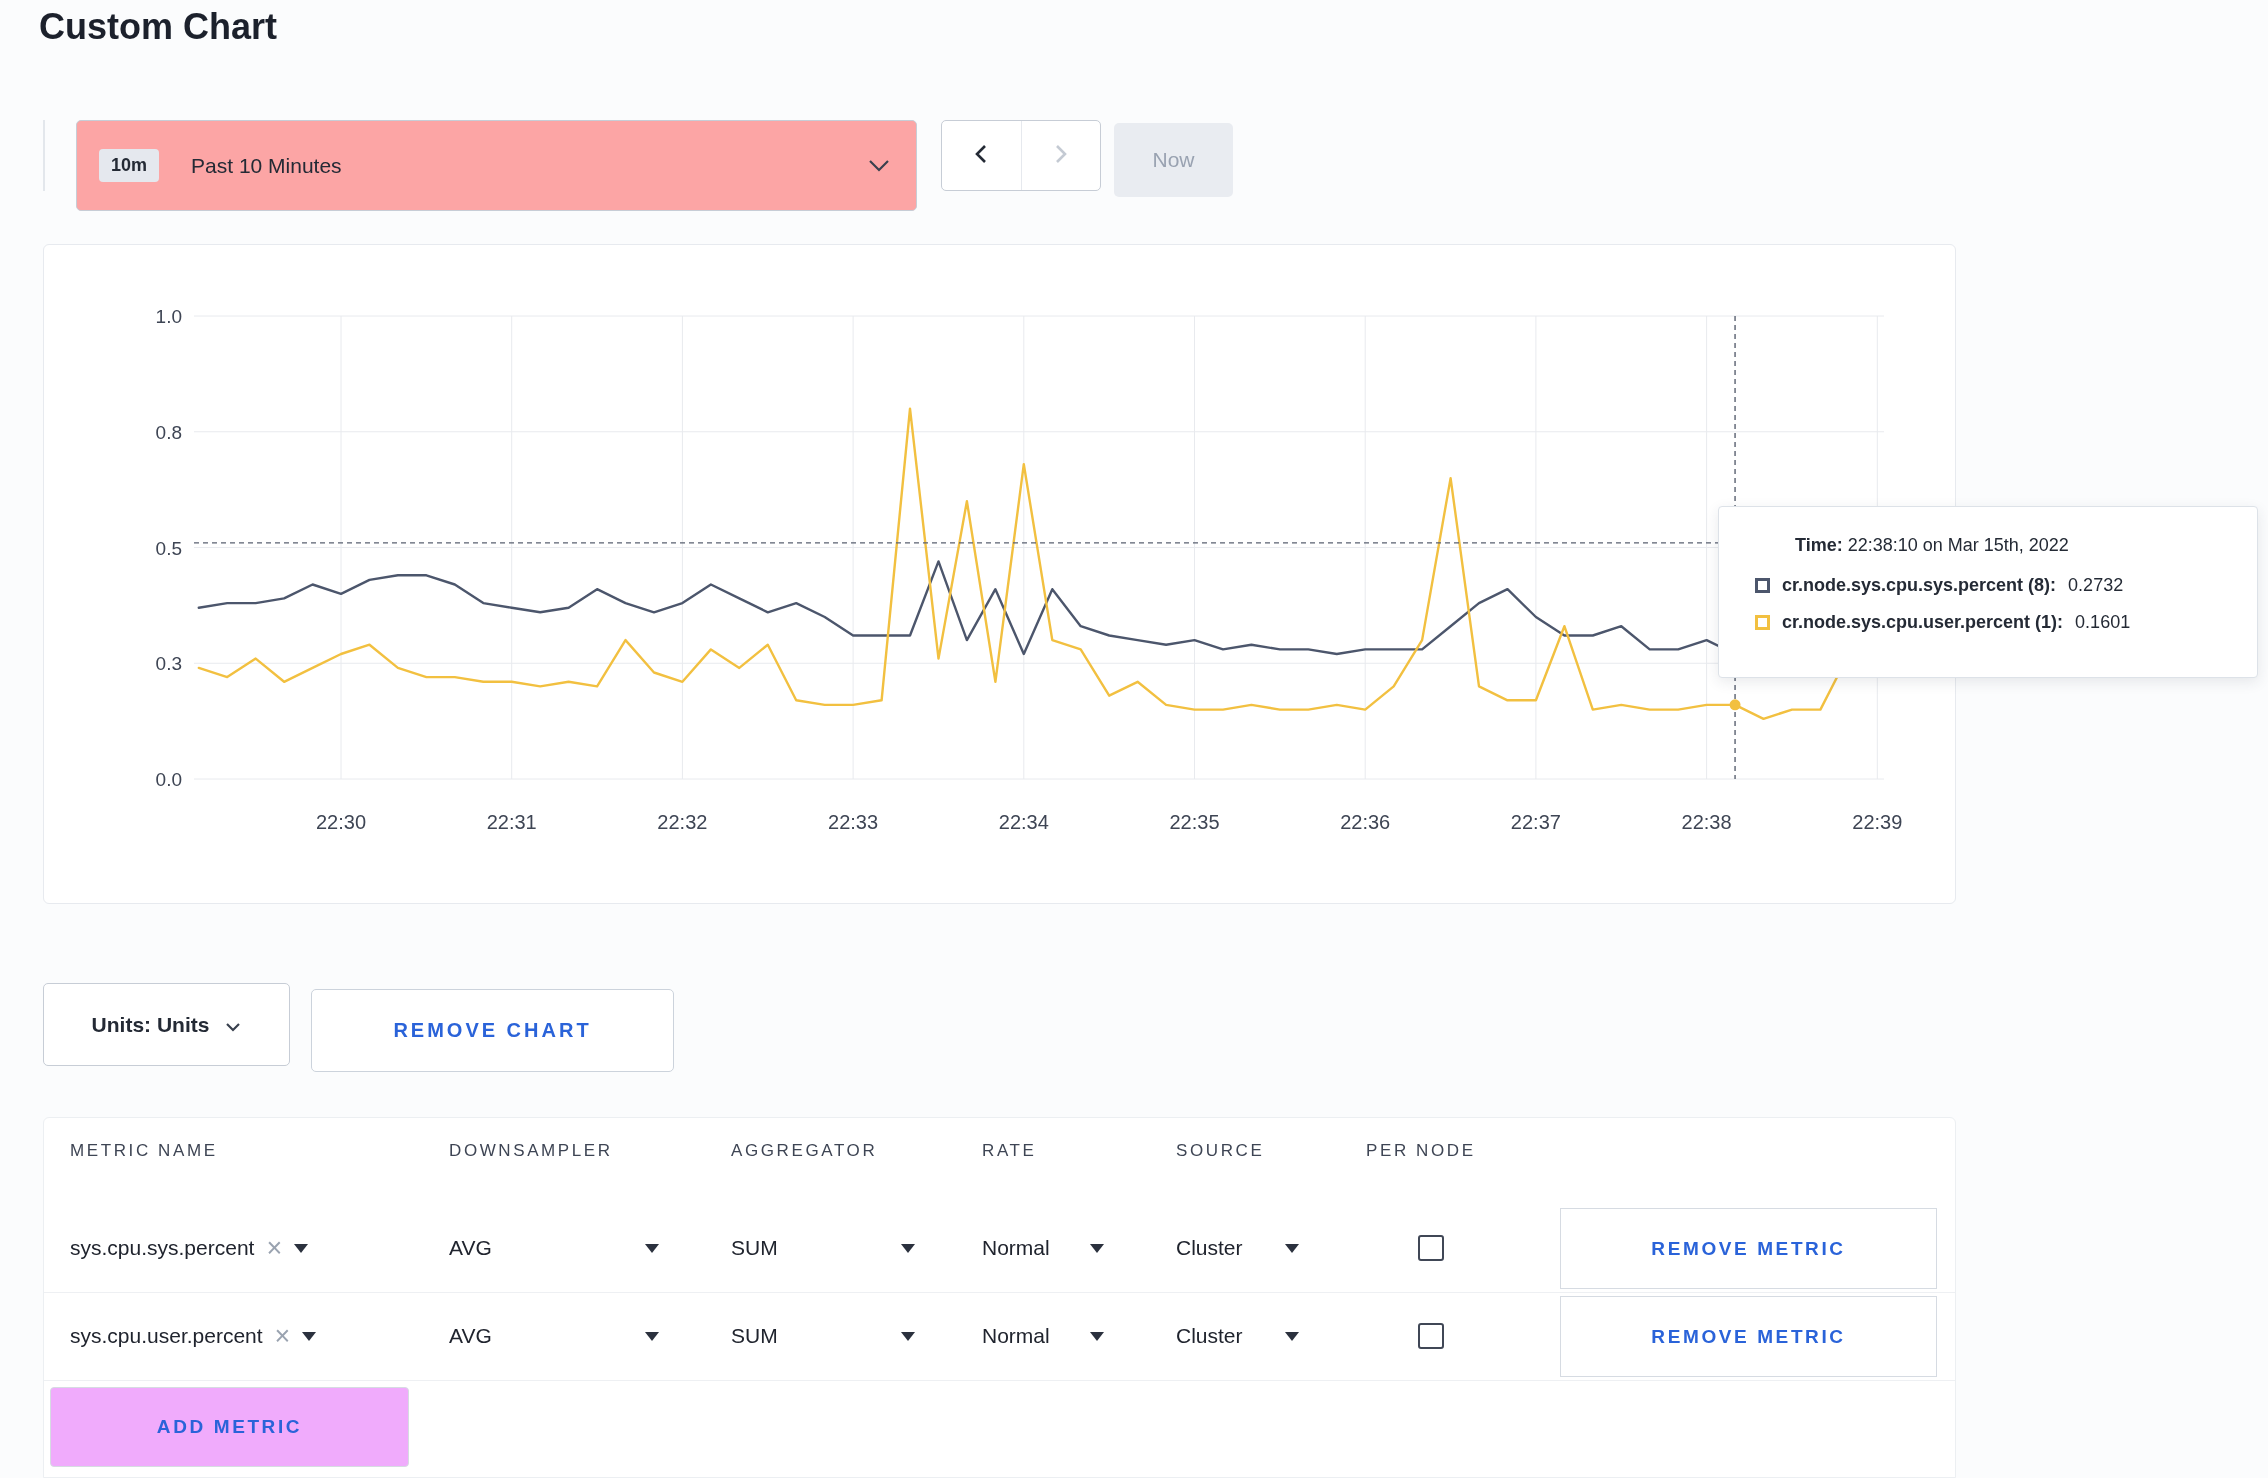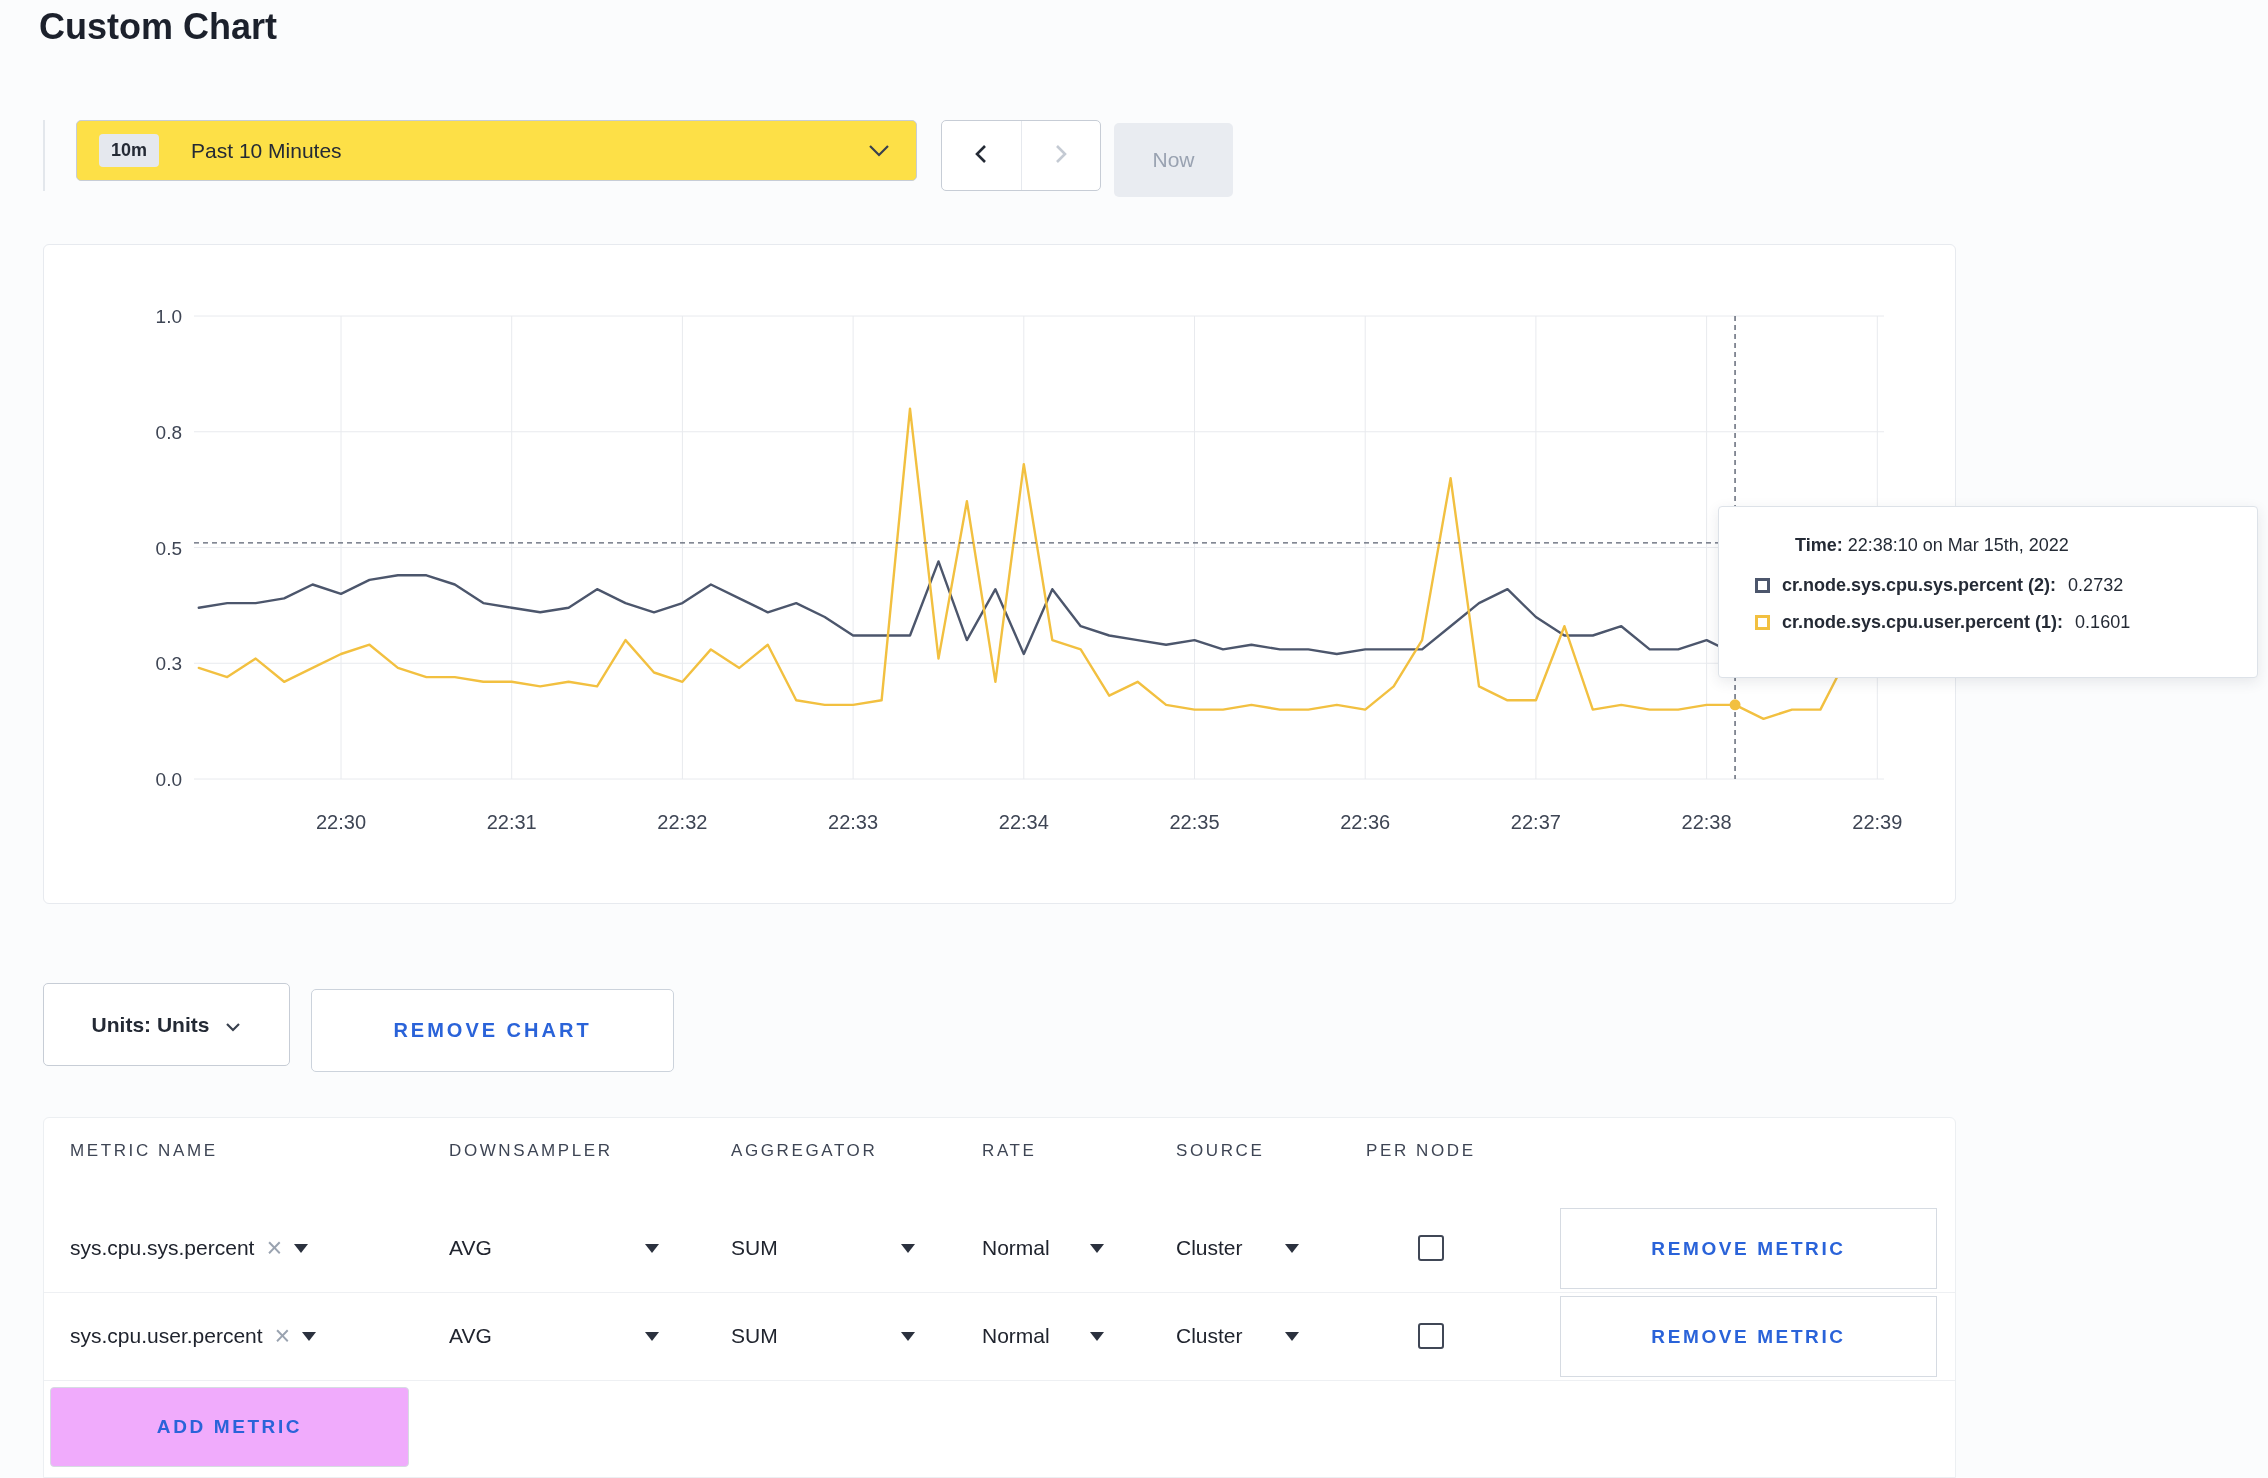--- a/index.html
+++ b/index.html
@@ -4,21 +4,21 @@
 <style>
   html,body{margin:0;padding:0;background:#fff;}
   .page{position:relative;width:2268px;height:1478px;background:#fbfcfd;
         font-family:"Liberation Sans",sans-serif;color:#20242e;overflow:hidden;}
 
   
   .page-title{position:absolute;left:39px;top:6px;font-size:36px;font-weight:700;color:#1c212c;}
 
   
   .toolbar-divider{position:absolute;left:43px;top:120px;width:2px;height:71px;background:#e3e7ec;}
-  .timepicker{position:absolute;left:76px;top:120px;width:841px;height:61px;background:#fde047;
+  .timepicker{position:absolute;left:76px;top:120px;width:841px;height:91px;background:#fca5a5;
       border:1px solid #c7cdd6;border-radius:5px;display:flex;align-items:center;cursor:pointer;box-sizing:border-box;}
   .tp-badge{margin-left:22px;background:#e5e8ee;border-radius:4px;padding:6px 12px;font-size:18px;font-weight:700;color:#242a35;}
   .tp-label{margin-left:32px;font-size:21px;color:#242a35;}
   .tp-chevron{margin-left:auto;margin-right:26px;display:flex;}
 
   .navgroup{position:absolute;left:941px;top:120px;width:160px;height:71px;display:flex;
       border:1px solid #c7cdd6;border-radius:5px;background:#fff;box-sizing:border-box;}
   .navbtn{flex:1;display:flex;align-items:center;justify-content:center;background:none;border:none;cursor:pointer;}
   .navbtn + .navbtn{border-left:1px solid #e6e9ee;}
 
@@ -150,21 +150,21 @@
       </svg>
   </div>
 
   <div class="tooltip">
     <div class="tt-time">
       <span class="b">Time:</span>
       <span>22:38:10 on Mar 15th, 2022</span>
     </div>
     <div class="tt-row">
       <span class="tt-marker" style="border-color: rgb(76, 86, 108);"></span>
-      <span class="b">cr.node.sys.cpu.sys.percent (2):</span>
+      <span class="b">cr.node.sys.cpu.sys.percent (8):</span>
       <span>0.2732</span>
     </div>
     <div class="tt-row">
       <span class="tt-marker" style="border-color: rgb(242, 192, 64);"></span>
       <span class="b">cr.node.sys.cpu.user.percent (1):</span>
       <span>0.1601</span>
     </div>
   </div>
 
   <div class="units-btn">

